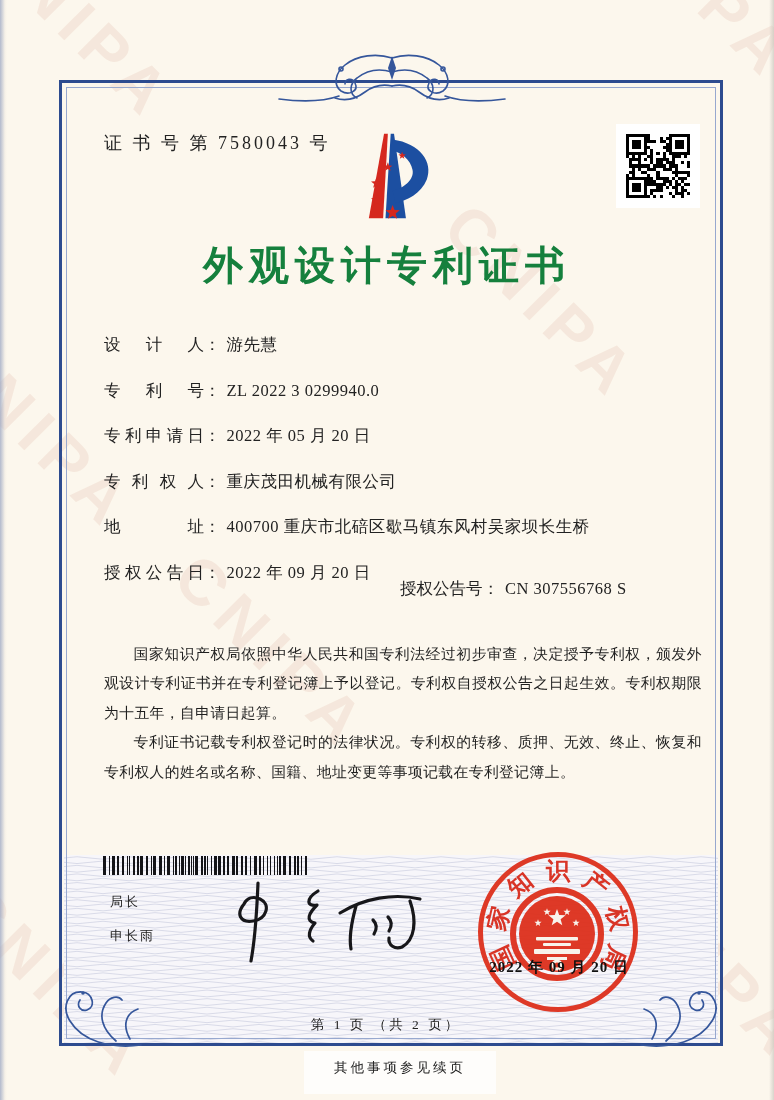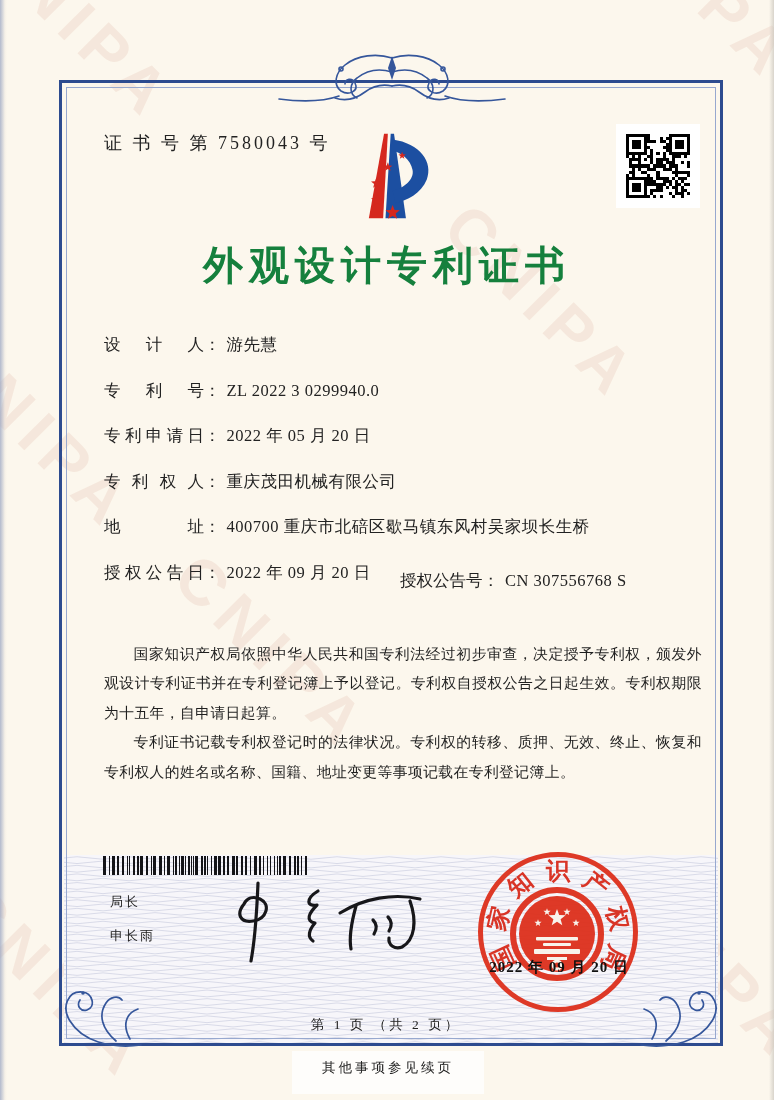--- a/index.html
+++ b/index.html
@@ -30,37 +30,37 @@
   .cert-no { position:absolute; left:104px; top:131px; font-size:18px; letter-spacing:3px; z-index:3; }
   .qr-box { position:absolute; left:616px; top:124px; width:84px; height:84px; background:#ffffff; z-index:3; }
   .qr-box svg { position:absolute; left:10px; top:10px; }
   .logo { position:absolute; left:330px; top:130px; z-index:3; }
   .title { position:absolute; left:0; top:238px; width:774px; text-align:center;
     font-size:40px; font-weight:bold; letter-spacing:6px; color:#15803d; z-index:3; }
   .fields { position:absolute; left:104px; top:334px; width:600px; z-index:3; }
   .field-row { position:relative; height:45.6px; font-size:16.5px; white-space:nowrap; }
   .flabel { display:inline-block; width:100px; text-align:justify; text-align-last:justify; }
   .fvalue { margin-left:6px; letter-spacing:0.5px; }
-  .grant-pair { position:absolute; left:296px; top:8px; }
+  .grant-pair { position:absolute; left:296px; top:16px; }
   .body-text { position:absolute; left:104px; top:640px; width:598px; z-index:3;
     font-size:14.8px; line-height:29.4px; text-align:justify; color:#1f1f1f; }
   .body-text p { text-indent:2em; letter-spacing:0.4px; }
   .barcode { position:absolute; left:103px; top:856px; z-index:3; }
   .sig-block { position:absolute; left:110px; top:893px; z-index:3; font-size:13px; letter-spacing:2px; }
   .sig-block .line2 { margin-top:16px; }
   .sig-svg { position:absolute; left:222px; top:878px; z-index:3; }
   .seal { position:absolute; left:478px; top:852px; width:160px; height:160px; z-index:4; opacity:.94; }
   .seal-ring { position:absolute; left:0; top:0; width:160px; height:160px;
     border:5px solid #dd2e1a; border-radius:50%; }
   .seal svg { position:absolute; left:0; top:0; }
   .seal-date { position:absolute; left:470px; top:958px; width:178px; text-align:center;
     font-size:15px; letter-spacing:1px; color:#111; z-index:4; font-weight:bold; }
   .page-num { position:absolute; left:54px; top:1016px; width:664px; text-align:center;
     font-size:13.5px; letter-spacing:3px; z-index:3; }
-  .cont-box { position:absolute; left:292px; top:1051px; width:192px; height:43px;
+  .cont-box { position:absolute; left:304px; top:1051px; width:192px; height:43px;
     background:#fefdfb; z-index:3; text-align:center; line-height:33px;
     font-size:13.5px; letter-spacing:3px; }
 </style>
 </head>
 <body>
 
 <div id="page">
 
   <span class="wm" style="left:-45px; top:-15px;">CNIPA</span>
   <span class="wm" style="left:575px; top:-55px;">CNIPA</span>

